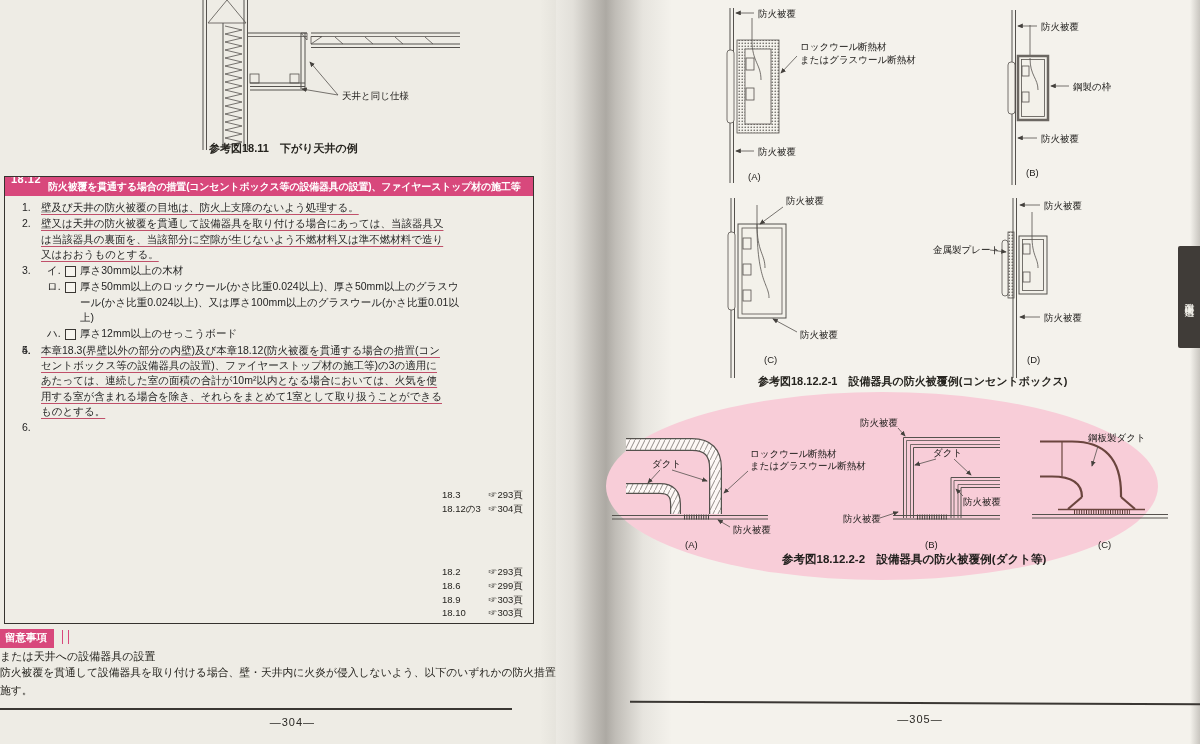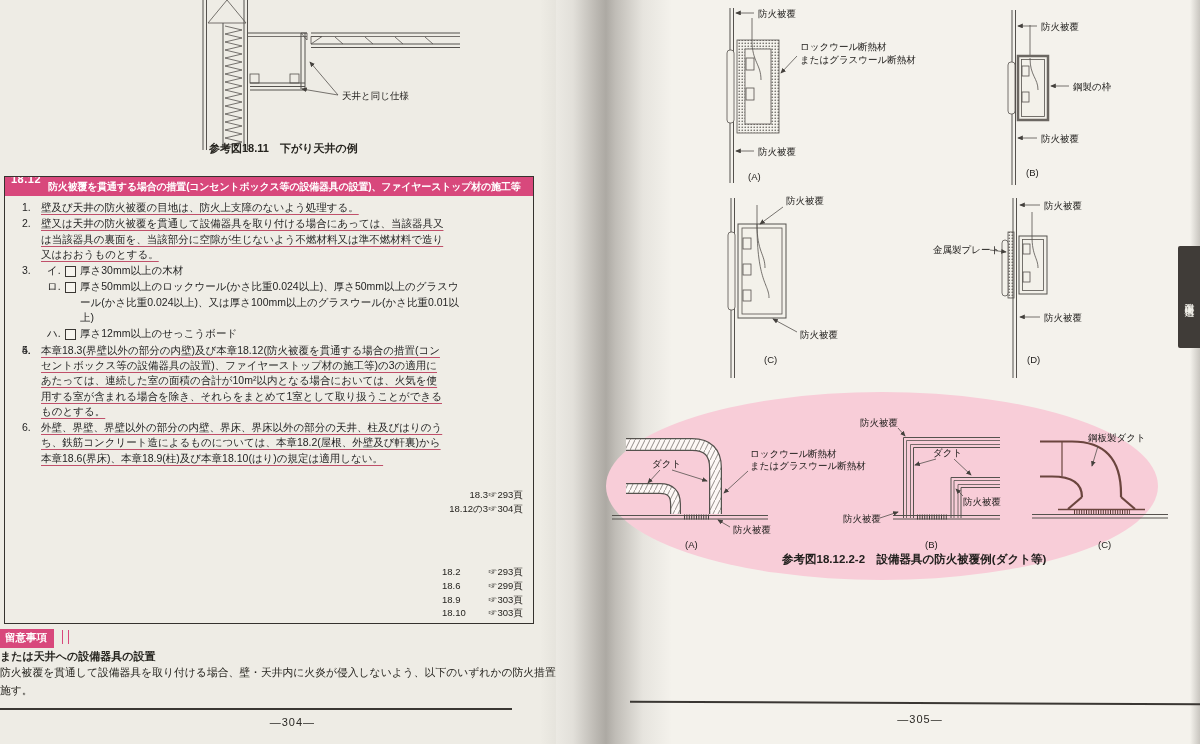--- a/index.html
+++ b/index.html
@@ -31,21 +31,21 @@
   .u{text-decoration:underline;text-decoration-color:#c0506a;text-underline-offset:2.5px;text-decoration-thickness:1px;}
   .sub{position:relative;padding-left:75px;margin-right:70px;margin-bottom:1px;}
   .sub .kana{position:absolute;left:42px;top:0;}
   .cb{position:absolute;left:60px;top:2.5px;width:9px;height:9px;border:1.1px solid #3a3733;background:#f6f4ee;}
   .refs{position:absolute;left:437px;font-size:9.5px;line-height:13.8px;color:#25231f;white-space:nowrap;}
   .refs .row{display:flex;}
   .refs .rn{min-width:46px;}
 
   .badge{position:absolute;left:-5px;top:629px;background:#d8487c;color:#fff;font-weight:bold;font-size:10.5px;padding:2px 7px 2.5px 10px;}
   .badge-mark{position:absolute;left:62px;top:630px;width:5px;height:14px;border-left:1.5px solid #d8487c;border-right:1.5px solid #d8487c;}
-  .note-h{position:absolute;left:0;top:649px;font-size:11px;font-weight:bold;color:#26241f;}
+  .note-h{position:absolute;left:0;top:649px;font-size:11px;font-weight:normal;color:#26241f;}
   .note-b1{position:absolute;left:0;top:666px;font-size:10.8px;color:#26241f;white-space:nowrap;}
   .note-b2{position:absolute;left:0;top:684px;font-size:10.8px;color:#26241f;}
 
   .hr-left{position:absolute;left:0;top:708px;width:512px;height:2px;background:#3a3733;}
   .hr-right{position:absolute;left:630px;top:702px;width:570px;height:2px;background:#3a3733;transform:rotate(.25deg);}
   .pn{position:absolute;font-size:11px;color:#2a2824;letter-spacing:1px;}
   .pn-left{left:205px;top:716px;width:110px;text-align:right;}
   .pn-right{left:865px;top:713px;width:110px;text-align:center;}
 
   .sidetab{position:absolute;left:1178px;top:246px;width:22px;height:102px;background:#403c38;color:#f3f1ea;
@@ -113,23 +113,23 @@
     </div>
     <div class="items">
       <div class="item"><span class="num">1.</span><span class="u">壁及び天井の防火被覆の目地は、防火上支障のないよう処理する。</span></div>
       <div class="item"><span class="num">2.</span><span class="u">壁又は天井の防火被覆を貫通して設備器具を取り付ける場合にあっては、当該器具又は当該器具の裏面を、当該部分に空隙が生じないよう不燃材料又は準不燃材料で造り又はおおうものとする。</span></div>
       <div class="item"><span class="num">3.</span></div>
       <div class="sub"><span class="kana">イ.</span><span class="cb"></span><span>厚さ30mm以上の木材</span></div>
       <div class="sub"><span class="kana">ロ.</span><span class="cb"></span><span>厚さ50mm以上のロックウール(かさ比重0.024以上)、厚さ50mm以上のグラスウール(かさ比重0.024以上)、又は厚さ100mm以上のグラスウール(かさ比重0.01以上)</span></div>
       <div class="sub"><span class="kana">ハ.</span><span class="cb"></span><span>厚さ12mm以上のせっこうボード</span></div>
       <div class="item"><span class="num">4.</span></div>
       <div class="item"><span class="num">5.</span><span class="u">本章18.3(界壁以外の部分の内壁)及び本章18.12(防火被覆を貫通する場合の措置(コンセントボックス等の設備器具の設置)、ファイヤーストップ材の施工等)の3の適用にあたっては、連続した室の面積の合計が10m²以内となる場合においては、火気を使用する室が含まれる場合を除き、それらをまとめて1室として取り扱うことができるものとする。</span></div>
-      <div class="item"><span class="num">6.</span><span class="u">外壁、界壁、界壁以外の部分の内壁、界床、界床以外の部分の天井、柱及びはりのうち、鉄筋コンクリート造によるものについては、本章18.2(屋根、外壁及び軒裏)から本章18.6(界床)、本章18.9(柱)及び本章18.10(はり)の規定は適用しない。</span></div>
+      <div class="item"><span class="num">6.</span></div>
     </div>
-    <div class="refs" style="top:311px;text-align:right;">
+    <div class="refs" style="top:311px;">
       <div class="row">
           <span class="rn">18.3</span>
           <span>☞293頁</span>
         </div>
       <div class="row">
           <span class="rn">18.12の3</span>
           <span>☞304頁</span>
         </div>
     </div>
     <div class="refs" style="top:388px;">
@@ -240,20 +240,21 @@
       <path class="dthin" d="M1032,236 C1032,256 1038,258 1038,268"></path>
       <line class="dthin" x1="990" y1="250" x2="1006" y2="252" marker-end="url(#ar)"></line>
       <text class="slabel" x="933" y="253">金属製プレート</text>
       <line class="dthin" x1="1040" y1="205" x2="1020" y2="205" marker-end="url(#ar)"></line>
       <text class="slabel" x="1044" y="208.5">防火被覆</text>
       <line class="dthin" x1="1040" y1="317" x2="1020" y2="317" marker-end="url(#ar)"></line>
       <text class="slabel" x="1044" y="320.5">防火被覆</text>
       <text class="stag" x="1027" y="363">(D)</text>
     </g>
   </svg>
+  <div class="figcap" style="left:758px;top:374px;">参考図18.12.2-1　設備器具の防火被覆例(コンセントボックス)</div>
 
   <svg style="left:600px;top:390px;" width="570" height="195" viewBox="600 390 570 195">
     <defs>
       <pattern id="zigp" width="5" height="10" patternUnits="userSpaceOnUse">
         <rect width="5" height="10" fill="#fdf8f6"></rect>
         <path d="M0,10 L5,0" stroke="#7a746e" stroke-width=".8"></path>
       </pattern>
     </defs>
     <ellipse cx="882" cy="486" rx="276" ry="94" fill="#f8cdd8"></ellipse>
 

